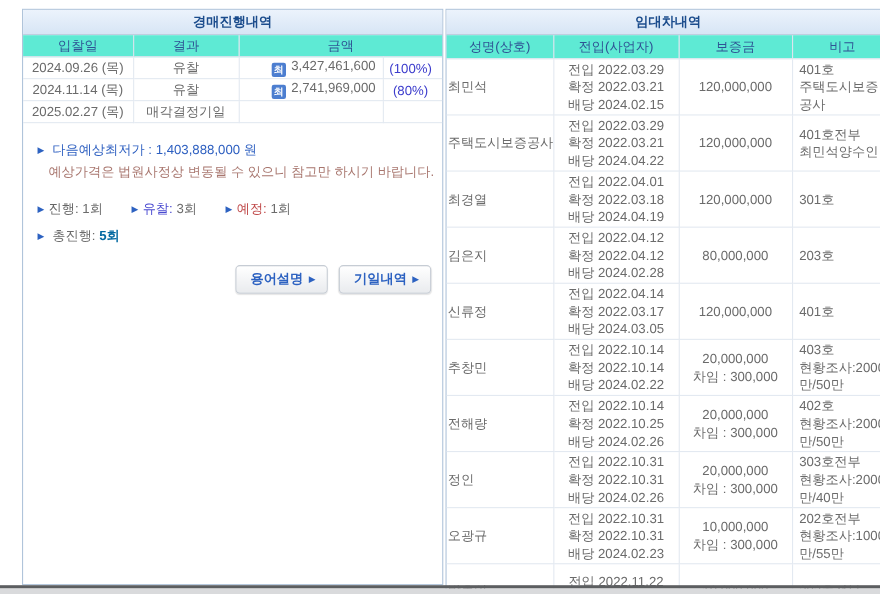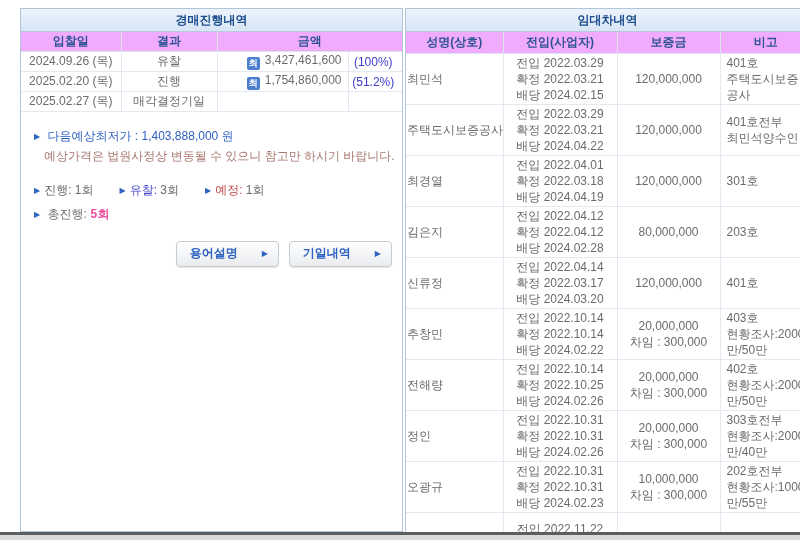--- a/index.html
+++ b/index.html
@@ -8,21 +8,21 @@
     font-family:"Liberation Sans","DejaVu Sans",sans-serif;font-size:12px;color:#6b6b6b;
   }
   .panel{position:absolute;top:8px;background:#fff;border:1px solid #b0c4da;box-sizing:border-box;}
   .panel-left{left:20px;width:383px;height:524px;}
   .panel-right{left:405px;width:405px;height:556px;}
   .panel-title{
     height:22px;line-height:22px;text-align:center;font-weight:bold;font-size:12px;color:#1b4c8c;
     background:linear-gradient(#ecf3fc,#d7e5f5);border-bottom:1px solid #b9c9dd;
   }
   table{width:100%;border-collapse:collapse;table-layout:fixed;font-size:12px;color:#6b6b6b;}
-  th{background:#f0abfc;color:#2f5394;font-weight:bold;border:1px solid #dde4ee;font-size:12px;}
+  th{background:#5eead4;color:#2f5394;font-weight:normal;border:1px solid #dde4ee;font-size:12px;}
   td{border:1px solid #e3e9f1;}
   table tr>*:first-child{border-left:0;}
   table tr>*:last-child{border-right:0;}
   thead tr>*{border-top:0;}
   
   #auction-table thead tr{height:18px;}
   #auction-table tbody tr{height:19px;}
   #auction-table td{text-align:center;}
   #auction-table .c-amt{text-align:right;padding-right:6px;padding-left:16px;}
   #auction-table .c-pct{padding-right:5px;color:#3c3ccc;}
@@ -32,25 +32,25 @@
     vertical-align:-2px;margin-right:5px;
   }
   
   .summary{padding-left:13px;}
   .bullet{font-size:8px;color:#2d62c1;vertical-align:1px;margin-right:4px;}
   .sum-next{margin:16px 0 3px 0;color:#2d5fc0;}
   .sum-notice{margin:0 0 0 10px;color:#a8766e;}
   .sum-stats{margin-top:17px;}
   .sum-stats .stat{margin-right:26px;}
   .sum-total{margin-top:7px;}
-  .sum-total b{color:#ec4899;font-family:Liberation Mono, monospace;}
+  .sum-total b{color:#0369a1;}
   
   .btn-row{display:flex;justify-content:flex-end;gap:10px;margin-top:18px;padding-right:10px;}
   .btn{
-    display:inline-flex;align-items:center;gap:24px;padding:3px 10px 4px 13px;
+    display:inline-flex;align-items:center;gap:5px;padding:3px 10px 4px 13px;
     border:1px solid #c6ccd4;border-radius:4px;background:linear-gradient(#ffffff,#e9ebee);
     color:#2d62c1;font-size:12px;font-weight:bold;cursor:pointer;box-shadow:0 1px 1px rgba(0,0,0,.1);
     font-family:inherit;
   }
   .btn .bullet{vertical-align:0;margin-right:0;}
   
   #lease-table thead tr{height:21px;}
   #lease-table tbody tr{height:50px;}
   #lease-table td{vertical-align:middle;line-height:16px;}
   #lease-table .c-name{text-align:left;white-space:nowrap;}
@@ -82,24 +82,24 @@
         </tr>
       </thead>
     <tbody id="auction-body">
         <tr>
           <td class="c-date">2024.09.26 (목)</td>
           <td class="c-res">유찰</td>
           <td class="c-amt"><span class="chip">최</span><span>3,427,461,600</span></td>
           <td class="c-pct">(100%)</td>
         </tr>
         <tr>
-          <td class="c-date">2025.02.20 (목)</td>
-          <td class="c-res">진행</td>
-          <td class="c-amt"><span class="chip">최</span><span>1,754,860,000</span></td>
-          <td class="c-pct">(51.2%)</td>
+          <td class="c-date">2024.11.14 (목)</td>
+          <td class="c-res">유찰</td>
+          <td class="c-amt"><span class="chip">최</span><span>2,741,969,000</span></td>
+          <td class="c-pct">(80%)</td>
         </tr>
         <tr>
           <td class="c-date">2025.02.27 (목)</td>
           <td class="c-res">매각결정기일</td>
           <td class="c-amt"></td>
           <td class="c-pct"></td>
         </tr>
       </tbody>
   </table>
   <div class="summary">
@@ -182,21 +182,21 @@
           <td class="c-mv"><div class="mv"><div>전입 2022.04.12</div><div>확정 2022.04.12</div><div>배당 2024.02.28</div></div></td>
           <td class="c-dep">
             <div>80,000,000</div>
           </td>
           <td class="c-rm">
             <div>203호</div>
           </td>
         </tr>
         <tr>
           <td class="c-name">신류정</td>
-          <td class="c-mv"><div class="mv"><div>전입 2022.04.14</div><div>확정 2022.03.17</div><div>배당 2024.03.20</div></div></td>
+          <td class="c-mv"><div class="mv"><div>전입 2022.04.14</div><div>확정 2022.03.17</div><div>배당 2024.03.05</div></div></td>
           <td class="c-dep">
             <div>120,000,000</div>
           </td>
           <td class="c-rm">
             <div>401호</div>
           </td>
         </tr>
         <tr>
           <td class="c-name">추창민</td>
           <td class="c-mv"><div class="mv"><div>전입 2022.10.14</div><div>확정 2022.10.14</div><div>배당 2024.02.22</div></div></td>

